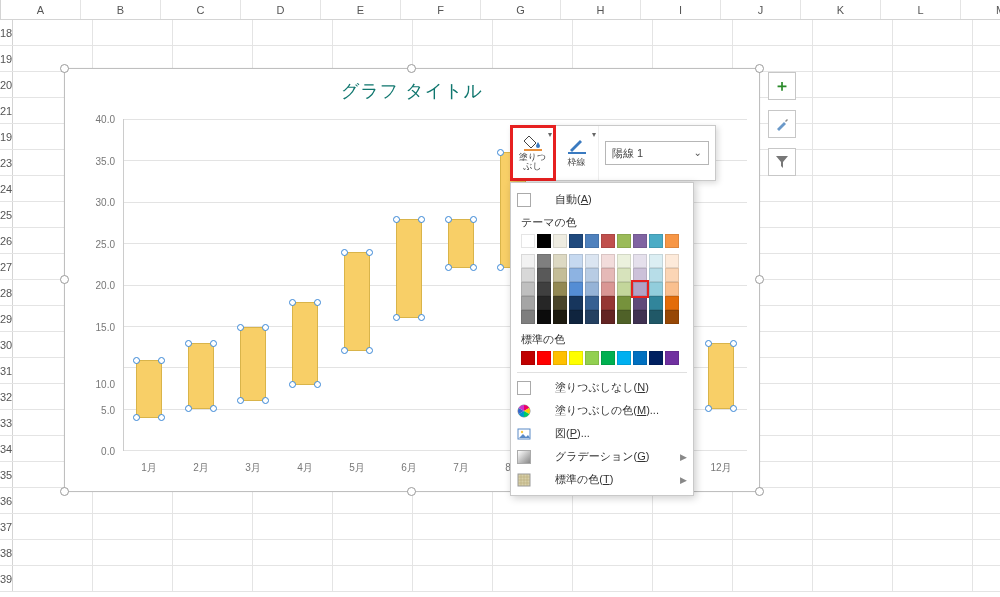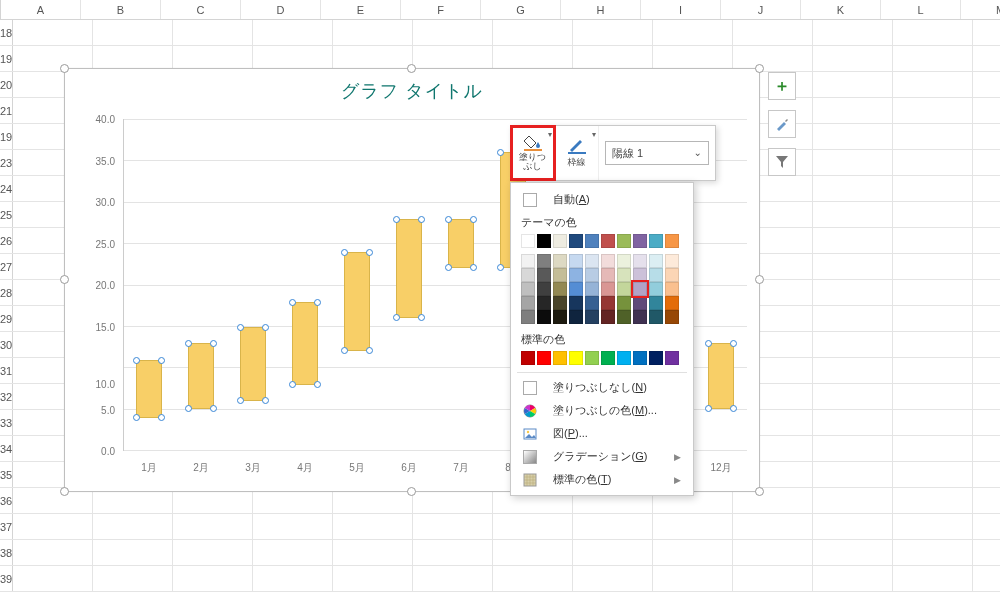--- a/index.html
+++ b/index.html
@@ -247,22 +247,22 @@
     width: 184px;
     background: #fff;
     border: 1px solid #c9c9c9;
     box-shadow: 2px 2px 8px rgba(0,0,0,0.2);
     padding: 5px 0 4px;
     z-index: 11;
   }
   .fp-row {
     display: flex;
     align-items: center;
-    gap: 16px;
-    padding: 4px 12px;
+    gap: 24px;
+    padding: 4px 6px;
     font-size: 11px;
     color: #333;
     cursor: pointer;
   }
   .fp-sub {
     margin-left: auto;
     color: #888;
     font-size: 9px;
   }
   .fp-swatch {

